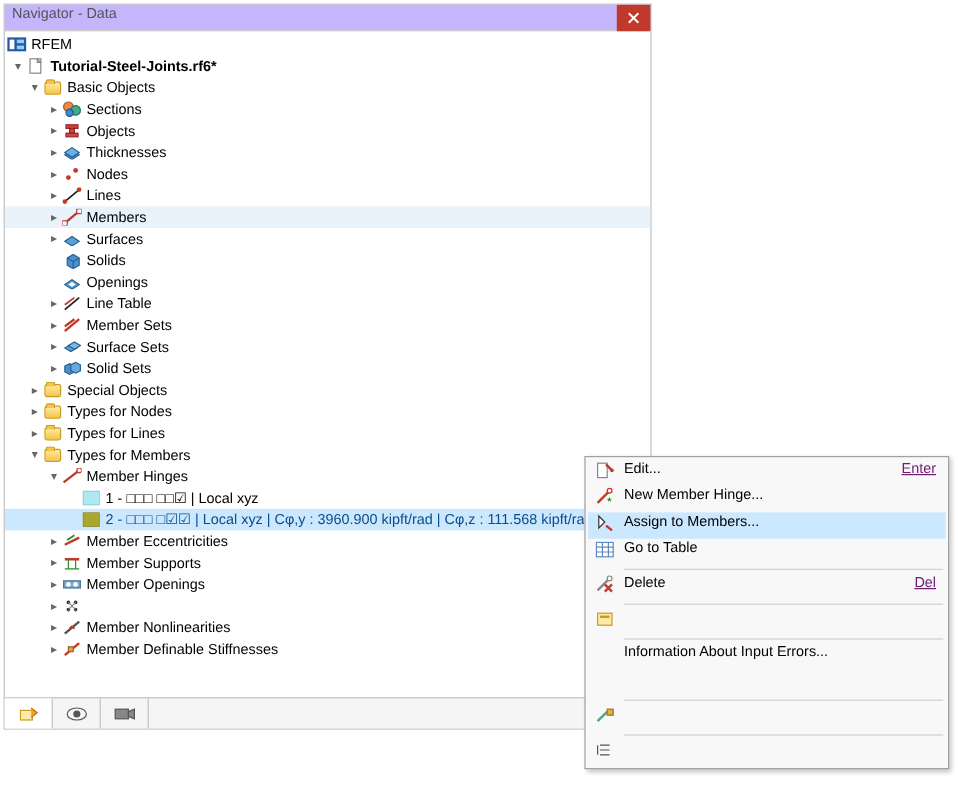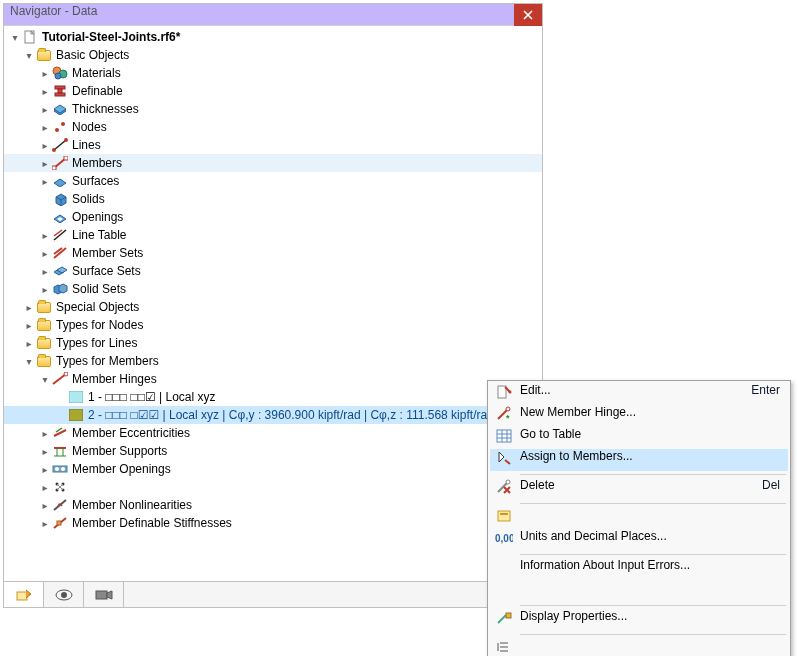--- a/index.html
+++ b/index.html
@@ -18,38 +18,50 @@
 .icon { width: 16px; height: 16px; display: inline-flex; align-items: center; justify-content: center; margin-right: 4px; }
 .folder { width: 14px; height: 11px; background: linear-gradient(#ffe9a8,#f5c544); border: 1px solid #c99b1f; border-radius: 2px; position: relative; }
 .folder::before { content:""; position:absolute; top:-3px; left:0; width:6px; height:3px; background:#f5c544; border:1px solid #c99b1f; border-bottom:none; border-radius:2px 2px 0 0; }
 .bottom-tabs { height: 26px; border-top: 1px solid #c0c0c0; display: flex; align-items: stretch; background: #f5f5f5; }
 .bottom-tab { width: 40px; display: flex; align-items: center; justify-content: center; border-right: 1px solid #c0c0c0; cursor: pointer; }
 .context-menu { position: absolute; left: 487px; top: 380px; width: 304px; background: #f8f8f8; border: 1px solid #a0a0a0; box-shadow: 2px 2px 4px rgba(0,0,0,.25); padding: 2px; }
 .menu-item { height: 22px; display: flex; align-items: flex-start; padding: 0 8px 0 2px; cursor: pointer; }
 .menu-item.highlight { background: #cce8ff; }
 .menu-icon { width: 24px; height: 18px; display: inline-flex; align-items: center; justify-content: center; margin-right: 4px; }
 .menu-label { flex: 1; }
-.menu-shortcut { color: #0f172a; margin-left: 20px; }
+.menu-shortcut { color: #701a75; margin-left: 20px; text-decoration: underline; }
 .menu-sep { height: 1px; background: #d0d0d0; margin: 3px 2px 3px 30px; }
 </style>
 </head>
 <body>
 
 <div class="panel">
   <div class="titlebar">
     <span>Navigator - Data</span>
     <div class="titlebar-close">
       <svg width="10" height="10" viewBox="0 0 10 10">
           <path d="M1 1 L9 9 M9 1 L1 9" stroke="#fff" stroke-width="1.6"></path>
         </svg>
     </div>
   </div>
 
   <div class="tree">
 
+    <div class="tree-row">
+      <span class="indent" style="width:2px"></span>
+      <span class="icon">
+          <svg width="16" height="12">
+            <rect x="0" y="0" width="16" height="12" fill="#1e5aa8"></rect>
+            <rect x="2" y="2" width="4" height="8" fill="#fff"></rect>
+            <rect x="8" y="2" width="6" height="3" fill="#9ccbf0"></rect>
+            <rect x="8" y="7" width="6" height="3" fill="#9ccbf0"></rect>
+          </svg>
+        </span>
+      <span>RFEM</span>
+    </div>
 
     <div class="tree-row">
       <span class="indent" style="width:4px"></span>
       <span class="toggle">▾</span>
       <span class="icon">
           <svg width="14" height="14">
             <rect x="2" y="1" width="9" height="12" fill="#fff" stroke="#888"></rect>
             <path d="M8 1 L11 4 L8 4 Z" fill="#ddd" stroke="#888"></path>
           </svg>
         </span>
@@ -68,33 +80,33 @@
         <div class="tree-row">
           <span class="indent" style="width:34px"></span>
           <span class="toggle ">▸</span>
           <span class="icon">
             <svg width="16" height="14">
               <circle cx="5" cy="5" r="4" fill="#e84" stroke="#a52"></circle>
               <circle cx="11" cy="8" r="4" fill="#4a8" stroke="#276"></circle>
               <circle cx="6" cy="10" r="3" fill="#48c" stroke="#259"></circle>
             </svg>
           </span>
-          <span>Materials</span>
+          <span>Sections</span>
         </div>
         <div class="tree-row">
           <span class="indent" style="width:34px"></span>
           <span class="toggle ">▸</span>
           <span class="icon">
             <svg width="14" height="14">
               <rect x="2" y="2" width="10" height="3" fill="#c44" stroke="#922"></rect>
               <rect x="5" y="5" width="4" height="4" fill="#c44" stroke="#922"></rect>
               <rect x="2" y="9" width="10" height="3" fill="#c44" stroke="#922"></rect>
             </svg>
           </span>
-          <span>Definable</span>
+          <span>Objects</span>
         </div>
         <div class="tree-row">
           <span class="indent" style="width:34px"></span>
           <span class="toggle ">▸</span>
           <span class="icon">
             <svg width="16" height="12">
               <path d="M2 8 L8 4 L14 8 L8 12 Z" fill="#4a90d0" stroke="#2a6090"></path>
               <path d="M2 6 L8 2 L14 6 L8 10 Z" fill="#6ab0e8" stroke="#2a6090"></path>
             </svg>
           </span>
@@ -393,41 +405,41 @@
   <div class="menu-item">
     <span class="menu-icon">
         <svg width="16" height="16">
           <line x1="2" y1="13" x2="12" y2="3" stroke="#c0392b" stroke-width="2"></line>
           <circle cx="12" cy="3" r="2" fill="#fff" stroke="#c0392b"></circle>
           <text x="10" y="15" font-size="9" fill="#2a8a2a" font-weight="bold">*</text>
         </svg>
       </span>
     <span class="menu-label">New Member Hinge...</span>
   </div>
+  <div class="menu-item highlight">
+    <span class="menu-icon">
+        <svg width="16" height="16">
+          <path d="M3 2 L3 12 L8 7 Z" fill="#fff" stroke="#333"></path>
+          <line x1="9" y1="10" x2="14" y2="14" stroke="#c0392b" stroke-width="2"></line>
+        </svg>
+      </span>
+    <span class="menu-label">Assign to Members...</span>
+  </div>
   <div class="menu-item">
     <span class="menu-icon">
         <svg width="16" height="14">
           <rect x="1" y="1" width="14" height="12" fill="#fff" stroke="#5a8ac0"></rect>
           <line x1="1" y1="5" x2="15" y2="5" stroke="#5a8ac0"></line>
           <line x1="1" y1="9" x2="15" y2="9" stroke="#5a8ac0"></line>
           <line x1="6" y1="1" x2="6" y2="13" stroke="#5a8ac0"></line>
           <line x1="11" y1="1" x2="11" y2="13" stroke="#5a8ac0"></line>
         </svg>
       </span>
     <span class="menu-label">Go to Table</span>
   </div>
-  <div class="menu-item highlight">
-    <span class="menu-icon">
-        <svg width="16" height="16">
-          <path d="M3 2 L3 12 L8 7 Z" fill="#fff" stroke="#333"></path>
-          <line x1="9" y1="10" x2="14" y2="14" stroke="#c0392b" stroke-width="2"></line>
-        </svg>
-      </span>
-    <span class="menu-label">Assign to Members...</span>
-  </div>
   <div class="menu-sep"></div>
   <div class="menu-item">
     <span class="menu-icon">
         <svg width="16" height="16">
           <line x1="2" y1="13" x2="12" y2="3" stroke="#888" stroke-width="2"></line>
           <circle cx="12" cy="3" r="2" fill="#fff" stroke="#888"></circle>
           <path d="M8 8 L14 14 M14 8 L8 14" stroke="#c0392b" stroke-width="2"></path>
         </svg>
       </span>
     <span class="menu-label">Delete</span>
@@ -435,45 +447,36 @@
   </div>
   <div class="menu-sep"></div>
   <div class="menu-item">
     <span class="menu-icon">
         <svg width="16" height="16">
           <rect x="2" y="3" width="12" height="10" fill="#ffe9a8" stroke="#c99b1f"></rect>
           <rect x="4" y="5" width="8" height="2" fill="#c99b1f"></rect>
         </svg>
       </span>
   </div>
-  <div class="menu-item">
-    <span class="menu-icon">
-        <svg width="18" height="14">
-          <text x="0" y="11" font-size="10" fill="#2a65a8" font-weight="600">0,00</text>
-        </svg>
-      </span>
-    <span class="menu-label">Units and Decimal Places...</span>
-  </div>
   <div class="menu-sep"></div>
   <div class="menu-item">
     <span class="menu-icon"></span>
     <span class="menu-label">Information About Input Errors...</span>
   </div>
   <div class="menu-item">
     <span class="menu-icon"></span>
   </div>
   <div class="menu-sep"></div>
   <div class="menu-item">
     <span class="menu-icon">
         <svg width="16" height="14">
           <line x1="2" y1="12" x2="10" y2="4" stroke="#4a8" stroke-width="2"></line>
           <rect x="10" y="2" width="5" height="5" fill="#e0b040" stroke="#a07020"></rect>
         </svg>
       </span>
-    <span class="menu-label">Display Properties...</span>
   </div>
   <div class="menu-sep"></div>
   <div class="menu-item">
     <span class="menu-icon">
         <svg width="14" height="14">
           <line x1="3" y1="3" x2="11" y2="3" stroke="#555"></line>
           <line x1="3" y1="7" x2="11" y2="7" stroke="#555"></line>
           <line x1="3" y1="11" x2="11" y2="11" stroke="#555"></line>
           <line x1="1" y1="3" x2="1" y2="11" stroke="#555"></line>
         </svg>

